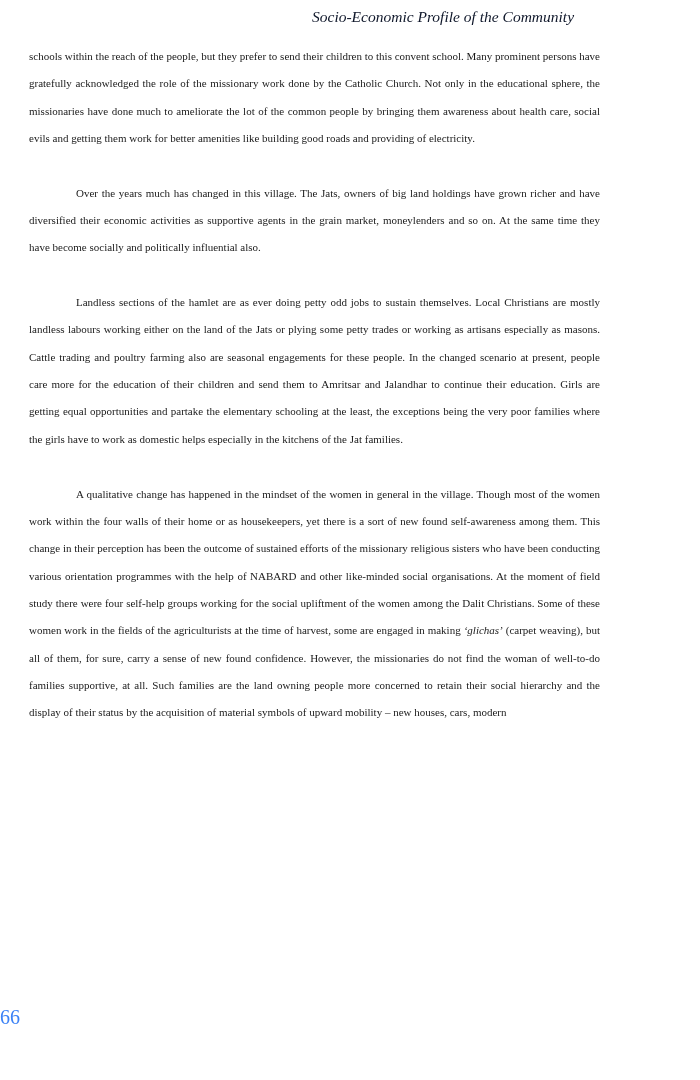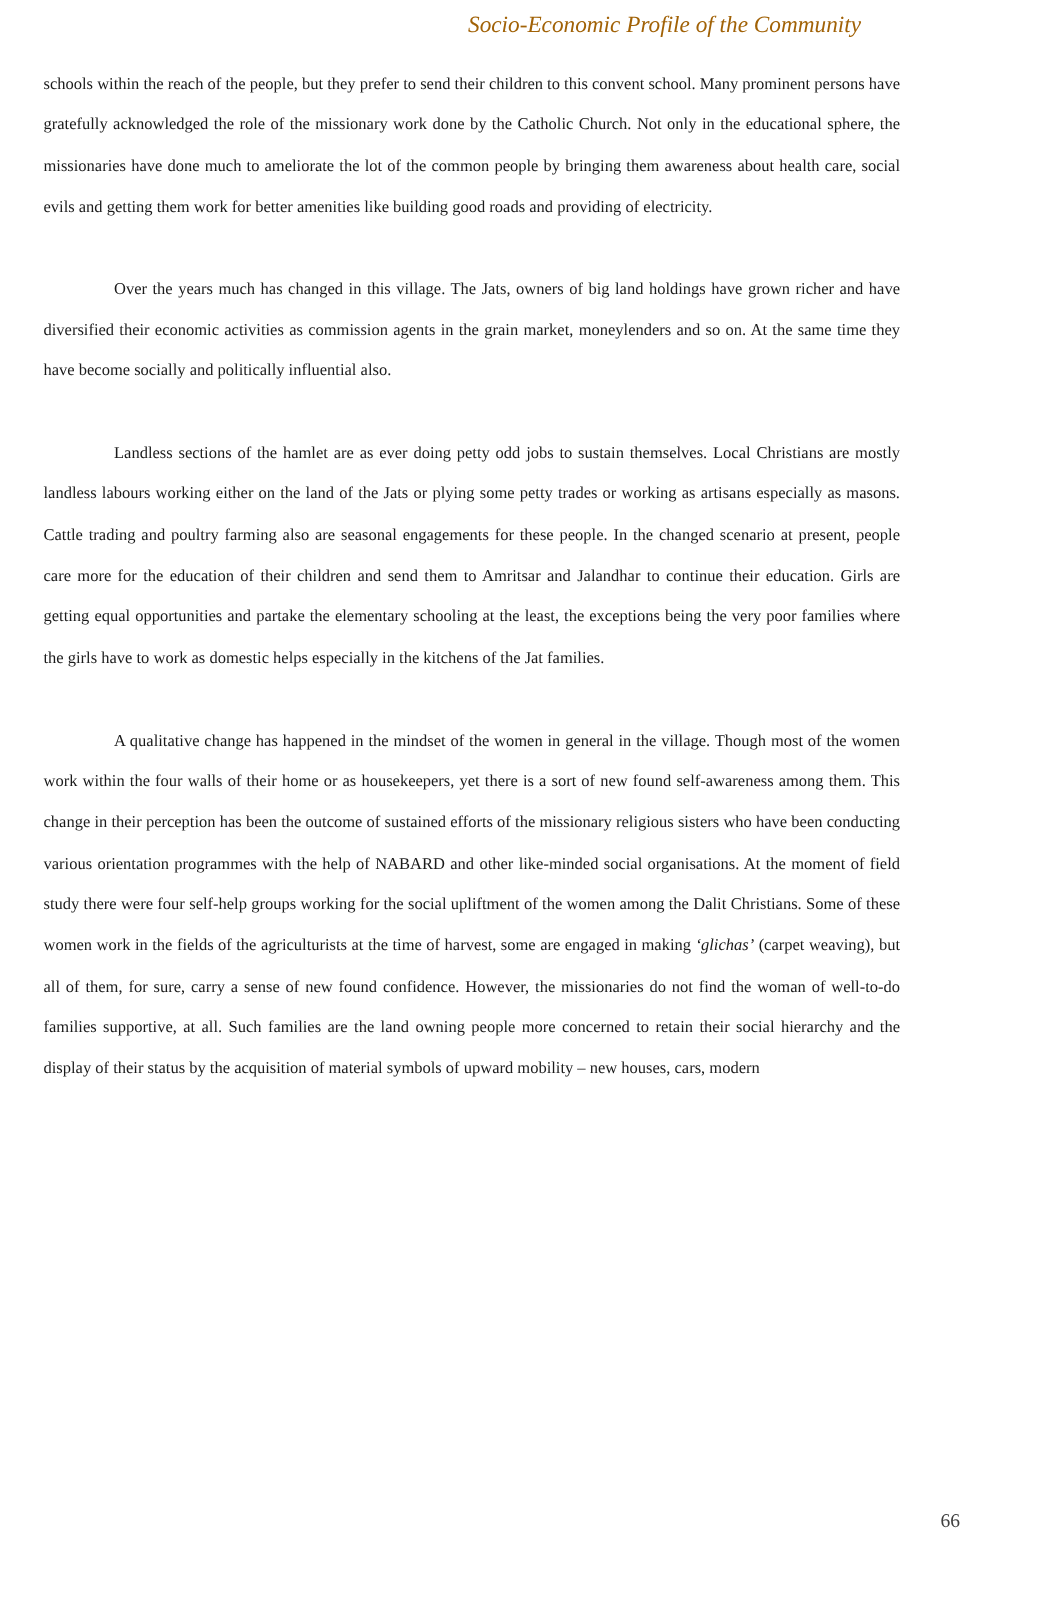--- a/index.html
+++ b/index.html
@@ -14,21 +14,21 @@
       overflow: hidden;
       font-family: "Liberation Serif", "DejaVu Serif", serif;
       color: #1a1a1a;
     }
     .running-header {
       position: absolute;
       top: 8px;
       left: 312px;
       font-style: italic;
       font-size: 15.5px;
-      color: #a16207;
+      color: #0f172a;
       white-space: nowrap;
     }
     .body-text {
       position: absolute;
       top: 43px;
       left: 29px;
       width: 571px;
       font-size: 11px;
       line-height: 27.35px;
       text-align: justify;
@@ -43,34 +43,34 @@
       text-indent: 47px;
     }
     .body-text p.last {
       margin-bottom: 0;
     }
     .page-number {
       position: absolute;
       top: 1006px;
       left: 0;
       width: 640px;
-      text-align: right;
-      font-size: 13px;
-      color: #404040;
+      text-align: left;
+      font-size: 20px;
+      color: #3b82f6;
     }
     em { }
   </style>
 </head>
 <body>
 
 <div class="running-header">Socio-Economic Profile of the Community</div>
 
 <div class="body-text">
   <p class="cont">schools within the reach of the people, but they prefer to send their children to this convent school. Many prominent persons have gratefully acknowledged the role of the missionary work done by the Catholic Church. Not only in the educational sphere, the missionaries have done much to ameliorate the lot of the common people by bringing them awareness about health care, social evils and getting them work for better amenities like building good roads and providing of electricity.</p>
 
-  <p class="indent">Over the years much has changed in this village. The Jats, owners of big land holdings have grown richer and have diversified their economic activities as commission agents in the grain market, moneylenders and so on. At the same time they have become socially and politically influential also.</p>
+  <p class="indent">Over the years much has changed in this village. The Jats, owners of big land holdings have grown richer and have diversified their economic activities as supportive agents in the grain market, moneylenders and so on. At the same time they have become socially and politically influential also.</p>
 
   <p class="indent">Landless sections of the hamlet are as ever doing petty odd jobs to sustain themselves. Local Christians are mostly landless labours working either on the land of the Jats or plying some petty trades or working as artisans especially as masons. Cattle trading and poultry farming also are seasonal engagements for these people. In the changed scenario at present, people care more for the education of their children and send them to Amritsar and Jalandhar to continue their education. Girls are getting equal opportunities and partake the elementary schooling at the least, the exceptions being the very poor families where the girls have to work as domestic helps especially in the kitchens of the Jat families.</p>
 
   <p class="indent last"><span>A qualitative change has happened in the mindset of the women in general in the village. Though most of the women work within the four walls of their home or as housekeepers, yet there is a sort of new found self-awareness among them. This change in their perception has been the outcome of sustained efforts of the missionary religious sisters who have been conducting various orientation programmes with the help of NABARD and other like-minded social organisations. At the moment of field study there were four self-help groups working for the social upliftment of the women among the Dalit Christians. Some of these women work in the fields of the agriculturists at the time of harvest, some are engaged in making </span><em>‘glichas’</em><span> (carpet weaving), but all of them, for sure, carry a sense of new found confidence. However, the missionaries do not find the woman of well-to-do families supportive, at all. Such families are the land owning people more concerned to retain their social hierarchy and the display of their status by the acquisition of material symbols of upward mobility – new houses, cars, modern</span></p>
 </div>
 
 <div class="page-number">66</div>
 
 </body></html>

